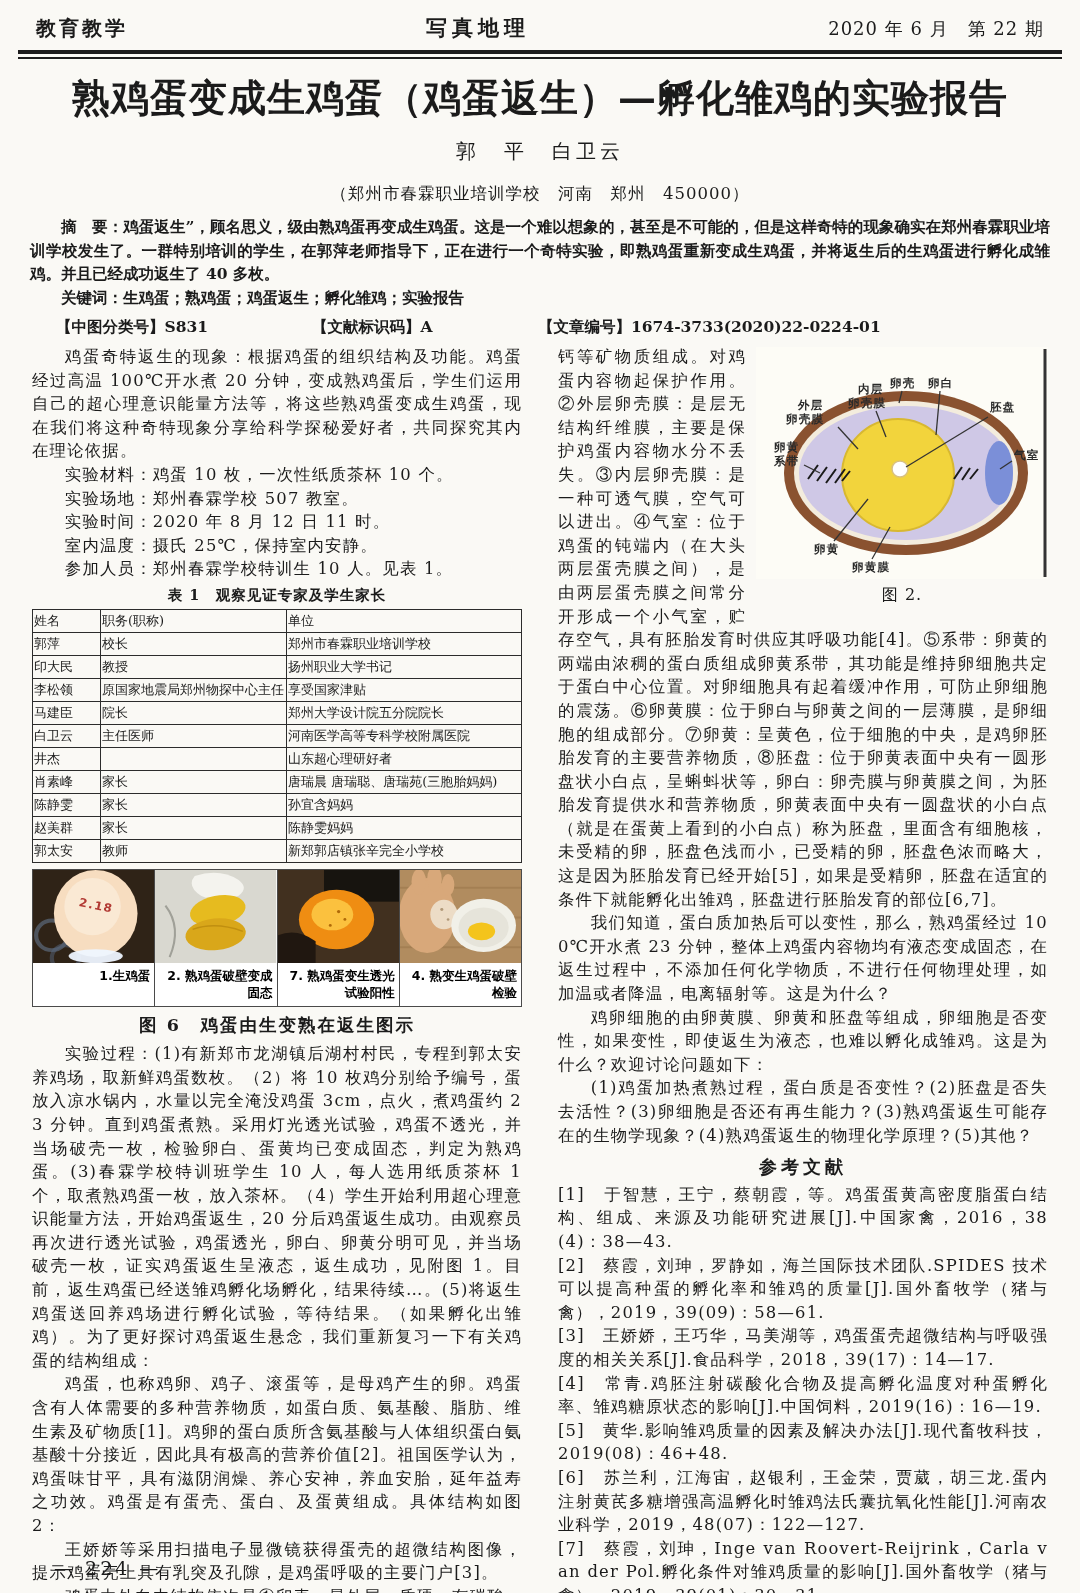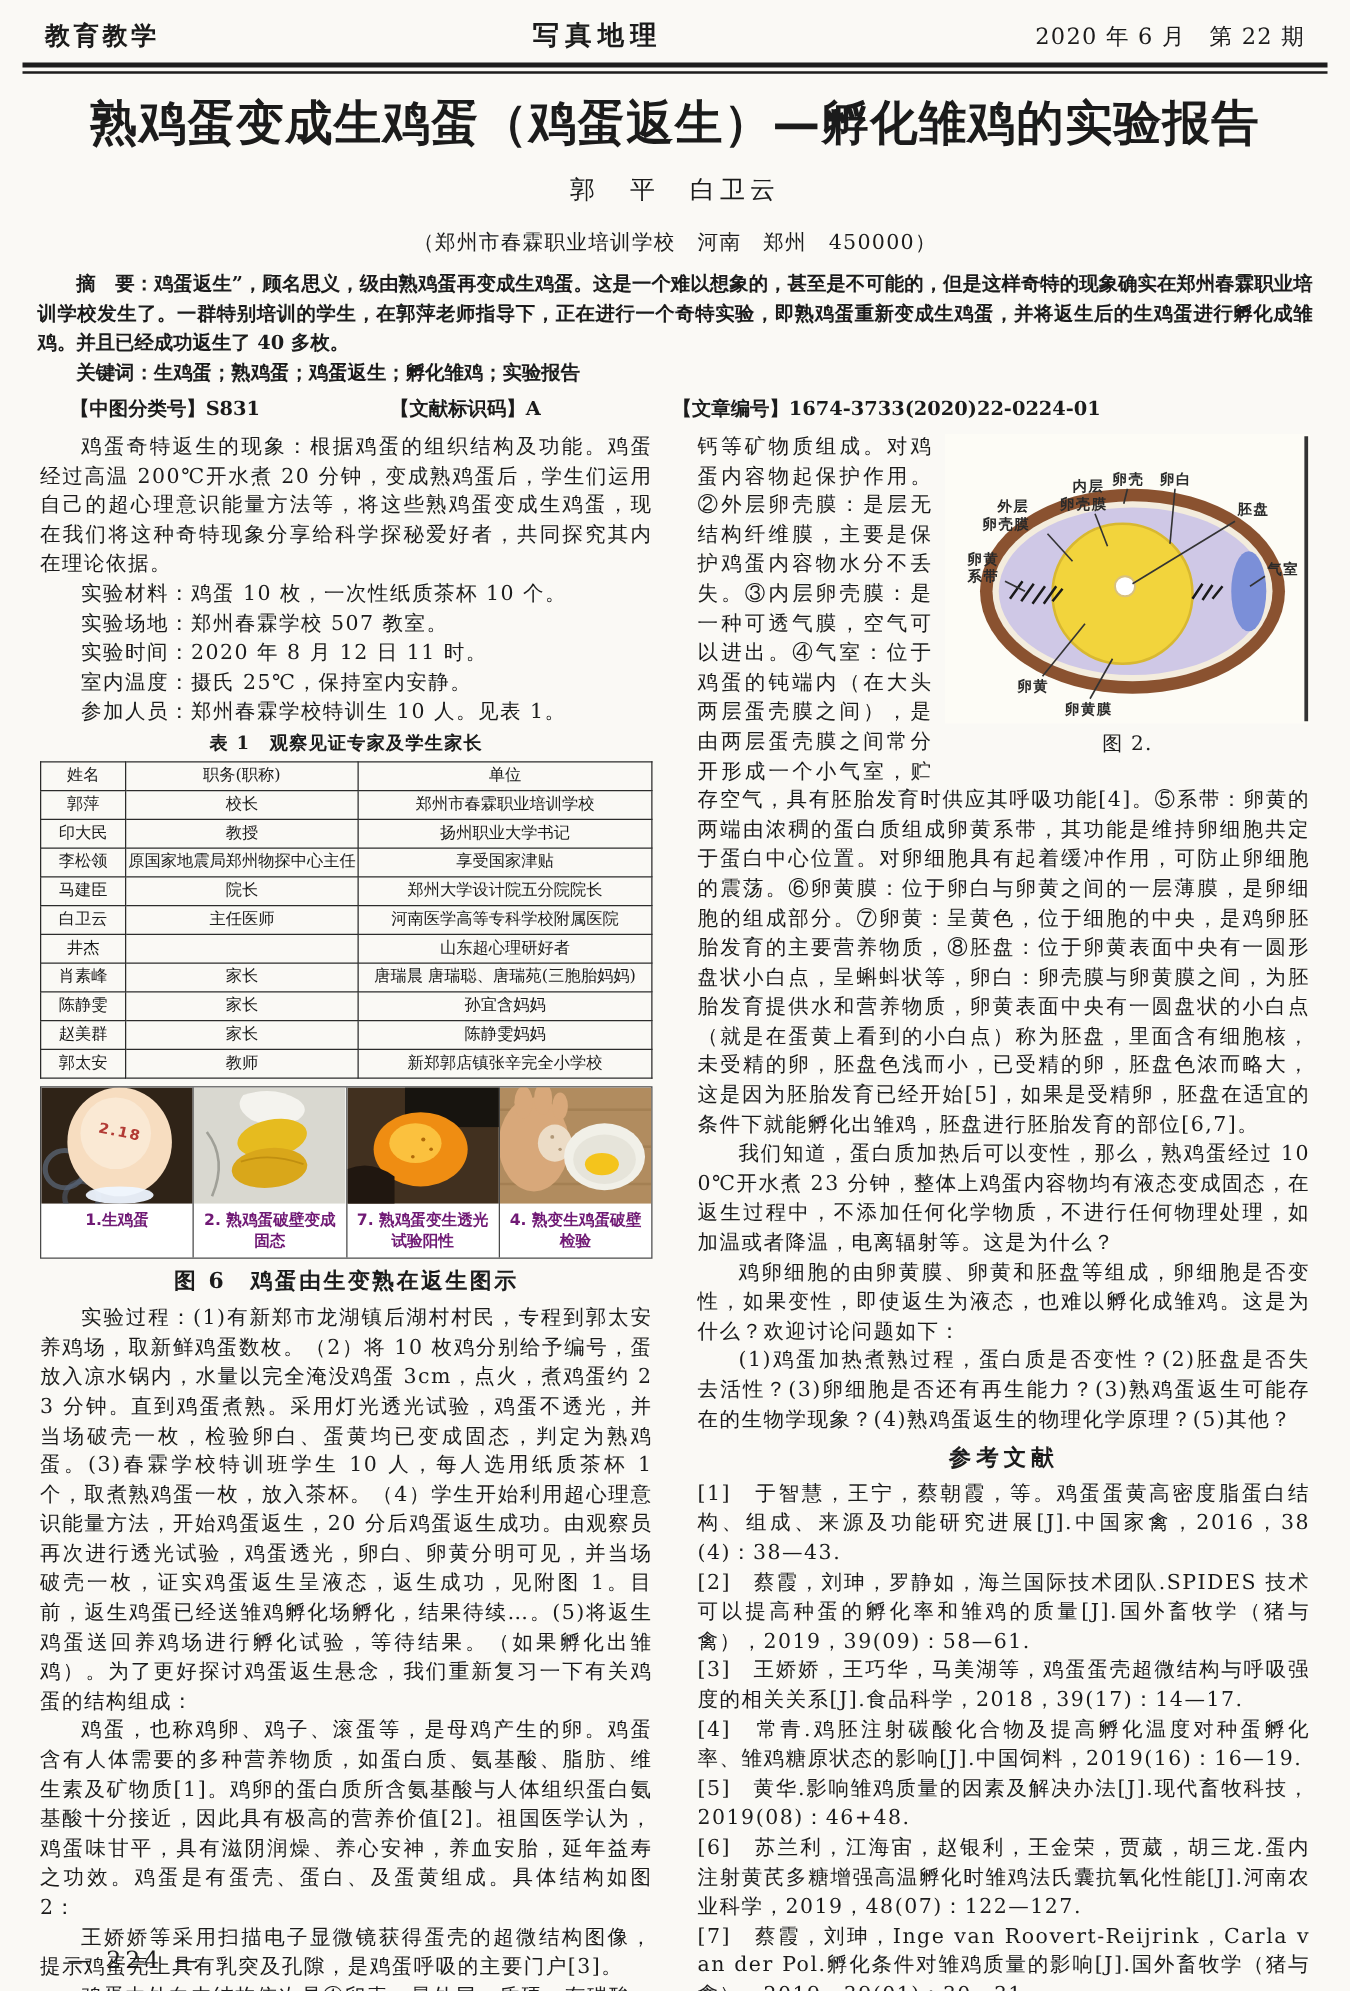--- a/index.html
+++ b/index.html
@@ -19,28 +19,28 @@
   .metarow span{position:absolute;top:2px;white-space:nowrap;}
   .m1{left:26px}.m2{left:282px}.m3{left:508px}
   .columns{display:flex;gap:36px;padding:2px 32px 0;}
   .col{flex:1;min-width:0;font-size:16.4px;line-height:23.6px;text-align:justify;
        letter-spacing:1.2px;word-break:break-all;}
   .col p{margin:0;text-indent:2em;}
   .col p.cont{text-indent:0;}
   .tbl-cap{text-align:center;font-weight:bold;font-size:14.5px;margin:2px 0 2px;letter-spacing:1px;text-indent:0;}
   table.t1{width:100%;border-collapse:collapse;font-size:13px;line-height:15px;letter-spacing:0;
            table-layout:fixed;}
-  .t1 th,.t1 td{border:1.5px solid #2c2c2c;text-align:center;padding:3.5px 1px;font-weight:normal;
+  .t1 th,.t1 td{border:1.5px solid #2c2c2c;text-align:left;padding:3.5px 1px;font-weight:normal;
                 white-space:nowrap;overflow:hidden;}
   .strip{display:flex;border:1px solid #4a4a4a;margin-top:6px;background:#fff;}
   .cellf{flex:1;border-right:1px solid #4a4a4a;display:flex;flex-direction:column;min-width:0;}
   .cellf:last-child{border-right:none;border-radius:25px;}
   .cellf svg{display:block;width:100%;height:93px;}
-  .pcap{font-size:12.5px;line-height:17px;padding:4px 4px 5px;letter-spacing:0;text-align:center;
-        font-family:"DejaVu Sans","Liberation Sans",sans-serif;font-weight:bold;color:#701a75;}
+  .pcap{font-size:12.5px;line-height:17px;padding:4px 4px 5px;letter-spacing:0;text-align:right;
+        font-family:"DejaVu Sans","Liberation Sans",sans-serif;font-weight:bold;color:#000000;}
   .fig1cap{text-align:center;font-weight:bold;font-size:17.5px;margin:7px 0 5px;letter-spacing:2px;text-indent:0;}
   .fig2{float:right;width:292px;margin:2px 0 2px 10px;}
   .fig2 svg{display:block;width:292px;height:232px;}
   .fig2cap{text-align:center;font-size:16px;margin-top:4px;letter-spacing:1px;}
   .refhead{text-align:center;font-weight:bold;font-size:18px;margin:8px 0 4px;letter-spacing:4px;text-indent:0;}
   .refs p{margin:0;text-indent:0;}
   .pageno{position:absolute;left:54px;bottom:14px;font-size:19px;letter-spacing:3px;}
   .figtext{font-family:"DejaVu Sans","Liberation Sans",sans-serif;font-size:11.5px;font-weight:bold;fill:#2a2a2a;}
 </style>
 </head>
@@ -66,21 +66,21 @@
 
   <div class="metarow">
     <span class="m1">【中图分类号】S831</span>
     <span class="m2">【文献标识码】A</span>
     <span class="m3">【文章编号】1674-3733(2020)22-0224-01</span>
   </div>
 
   <div class="columns">
 
     <div class="col">
-      <p>鸡蛋奇特返生的现象：根据鸡蛋的组织结构及功能。鸡蛋经过高温 200℃开水煮 20 分钟，变成熟鸡蛋后，学生们运用自己的超心理意识能量方法等，将这些熟鸡蛋变成生鸡蛋，现在我们将这种奇特现象分享给科学探秘爱好者，共同探究其内在理论依据。</p>
+      <p>鸡蛋奇特返生的现象：根据鸡蛋的组织结构及功能。鸡蛋经过高温 100℃开水煮 20 分钟，变成熟鸡蛋后，学生们运用自己的超心理意识能量方法等，将这些熟鸡蛋变成生鸡蛋，现在我们将这种奇特现象分享给科学探秘爱好者，共同探究其内在理论依据。</p>
       <p>实验材料：鸡蛋 10 枚，一次性纸质茶杯 10 个。</p>
       <p>实验场地：郑州春霖学校 507 教室。</p>
       <p>实验时间：2020 年 8 月 12 日 11 时。</p>
       <p>室内温度：摄氏 25℃，保持室内安静。</p>
       <p>参加人员：郑州春霖学校特训生 10 人。见表 1。</p>
 
       <div class="tbl-cap">表 1　观察见证专家及学生家长</div>
       <table class="t1">
         <colgroup>
             <col style="width:68px">

